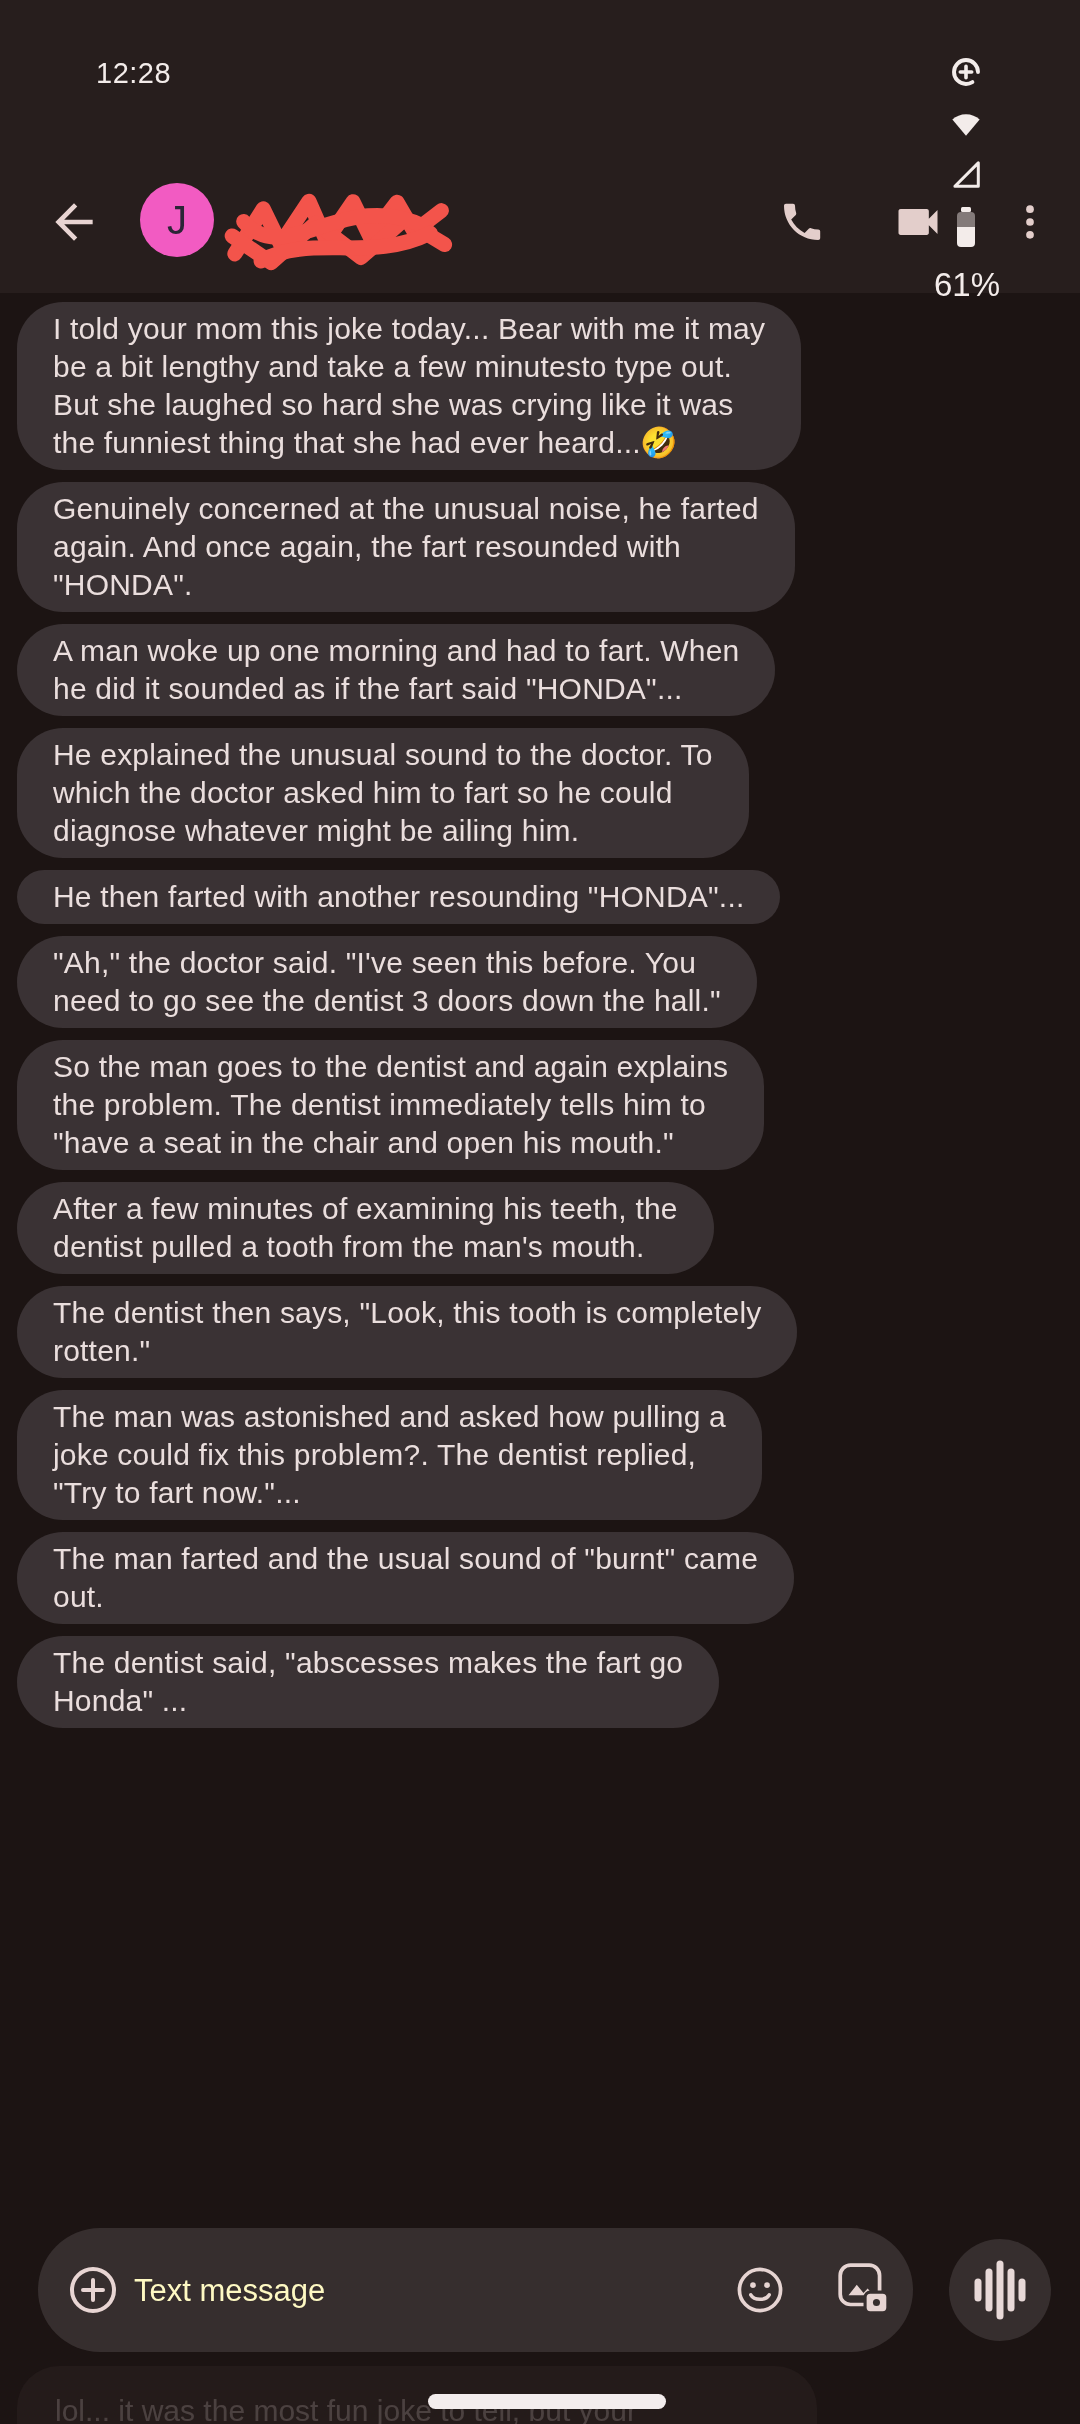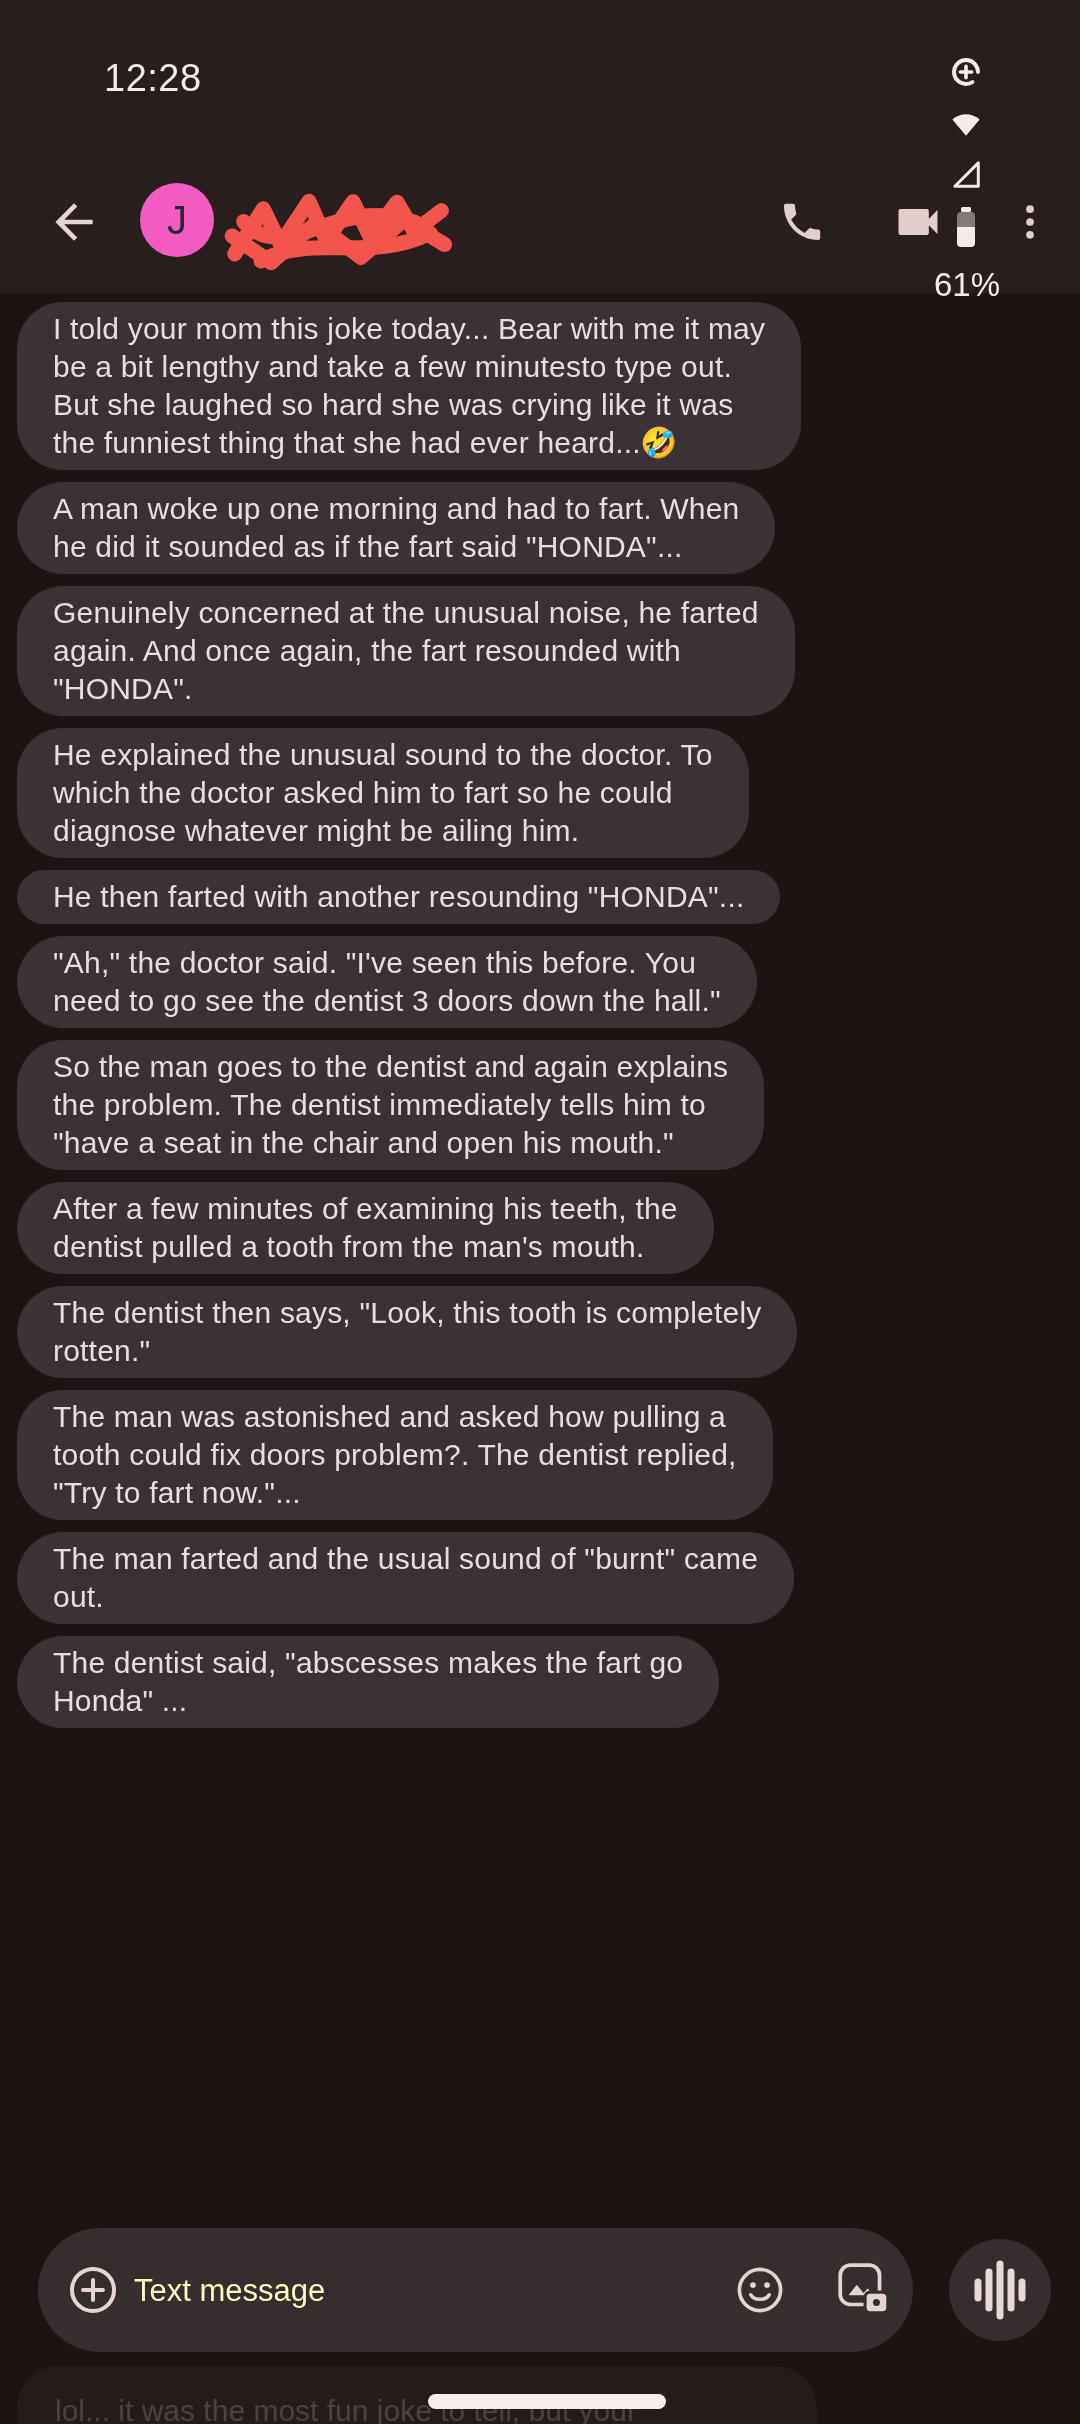--- a/index.html
+++ b/index.html
@@ -1,20 +1,20 @@
 <!DOCTYPE html>
 <html><head>
 <meta charset="utf-8">
 <style>
   html,body{margin:0;padding:0;background:#000;}
   .screen{position:relative;width:1080px;height:2424px;background:#1c1413;overflow:hidden;
           font-family:"Liberation Sans",sans-serif;}
   
   .top-region{position:absolute;top:0;left:0;width:1080px;height:293px;background:#271e1d;}
-  .status-time{position:absolute;left:104px;top:57px;font-size:38px;font-weight:500;
+  .status-time{position:absolute;left:96px;top:57px;font-size:29px;font-weight:500;
                color:#f3ecea;letter-spacing:.5px;}
   .status-icons{position:absolute;right:80px;top:54px;display:flex;align-items:center;gap:15px;flex-direction:column;}
   .status-icons svg{display:block;}
   .battery-pct{font-size:33px;color:#f3ecea;font-weight:400;margin-left:2px;}
   .appbar{position:absolute;top:158px;left:0;width:1080px;height:124px;}
   .back-btn{position:absolute;left:46px;top:36px;width:56px;height:56px;}
   .avatar{position:absolute;left:140px;top:25px;width:74px;height:74px;border-radius:50%;
           background:#f25bc2;display:flex;align-items:center;justify-content:center;
           color:#2b2536;font-size:40px;font-weight:500;}
   .scribble{position:absolute;left:220px;top:14px;transform:rotate(-2deg);}
@@ -117,40 +117,40 @@
         </svg>
       </div>
     </div>
   </div>
 
   <div class="messages" id="message-list">
       <div class="bubble">I told your mom this joke today... Bear with me it may
 be a bit lengthy and take a few minutesto type out.
 But she laughed so hard she was crying like it was
 the funniest thing that she had ever heard...🤣</div>
-      <div class="bubble">A man woke up one morning and had to fart. When
-he did it sounded as if the fart said "HONDA"...</div>
       <div class="bubble">Genuinely concerned at the unusual noise, he farted
 again. And once again, the fart resounded with
 "HONDA".</div>
+      <div class="bubble">A man woke up one morning and had to fart. When
+he did it sounded as if the fart said "HONDA"...</div>
       <div class="bubble">He explained the unusual sound to the doctor. To
 which the doctor asked him to fart so he could
 diagnose whatever might be ailing him.</div>
       <div class="bubble">He then farted with another resounding "HONDA"...</div>
       <div class="bubble">"Ah," the doctor said. "I've seen this before. You
 need to go see the dentist 3 doors down the hall."</div>
       <div class="bubble">So the man goes to the dentist and again explains
 the problem. The dentist immediately tells him to
 "have a seat in the chair and open his mouth."</div>
       <div class="bubble">After a few minutes of examining his teeth, the
 dentist pulled a tooth from the man's mouth.</div>
       <div class="bubble">The dentist then says, "Look, this tooth is completely
 rotten."</div>
       <div class="bubble">The man was astonished and asked how pulling a
-tooth could fix doors problem?. The dentist replied,
+joke could fix this problem?. The dentist replied,
 "Try to fart now."...</div>
       <div class="bubble">The man farted and the usual sound of "burnt" came
 out.</div>
       <div class="bubble">The dentist said, "abscesses makes the fart go
 Honda" ...</div>
     </div>
 
   <div class="under-bubble">
     <span>lol... it was the most fun joke to tell, but your</span>
   </div>

